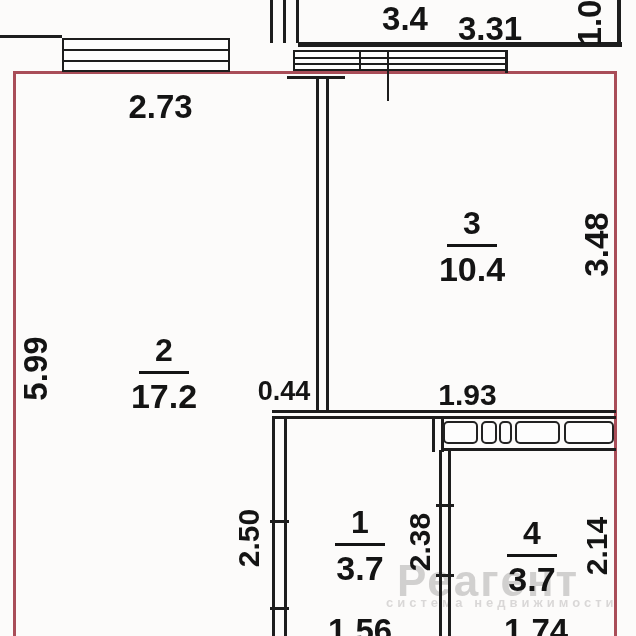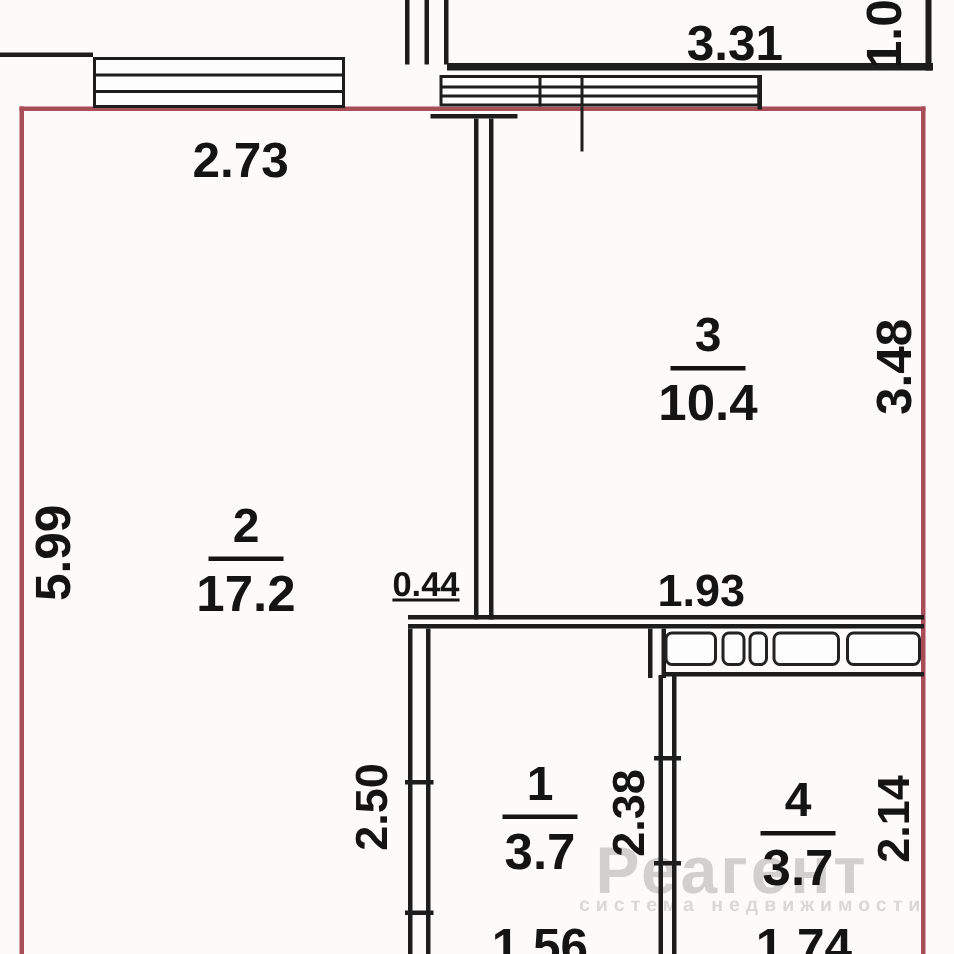--- a/index.html
+++ b/index.html
@@ -6,21 +6,21 @@
   #plan{position:relative;width:636px;height:636px;background:#fcfbfa;overflow:hidden;
         font-family:"Liberation Sans","DejaVu Sans",sans-serif;}
   .abs{position:absolute;}
   .blk{background:#1d1d1d;z-index:4;}
   .red{background:#a94d58;z-index:2;}
   .win{border:2px solid #1d1d1d;background:#fdfdfd;z-index:3;box-sizing:border-box;}
   .winline{position:absolute;left:-1px;right:-1px;height:2px;background:#1d1d1d;}
   .dim{font-weight:bold;color:#141414;text-align:center;white-space:nowrap;z-index:6;
        font-size:30px;line-height:1;}
   .dim.big{font-size:33px;}
-  .dim.small{font-size:23px;text-decoration:underline;}
+  .dim.small{font-size:27px;}
   .rot{transform:rotate(-90deg);transform-origin:center center;}
   .room-label{text-align:center;color:#141414;font-weight:bold;z-index:6;}
   .room-num{display:inline-block;font-size:32px;line-height:1;padding:0 16px 5px;
             border-bottom:3px solid #141414;}
   .room-area{font-size:34px;line-height:1;padding-top:5px;}
   .closet{border:2px solid #222;border-radius:5px;background:#fdfdfd;box-sizing:border-box;z-index:4;}
   .wm-big{font-size:44px;font-weight:bold;color:rgba(60,55,55,0.22);letter-spacing:2px;
           white-space:nowrap;z-index:3;}
   .wm-small{font-size:13px;font-weight:bold;color:rgba(60,55,55,0.18);letter-spacing:4px;
             white-space:nowrap;z-index:3;}
@@ -94,20 +94,21 @@
   </div>
   <div class="abs room-label" style="left:327px;top:506px;width:66px;">
     <span class="room-num">1</span>
     <div class="room-area">3.7</div>
   </div>
   <div class="abs room-label" style="left:500px;top:517px;width:64px;">
     <span class="room-num">4</span>
     <div class="room-area">3.7</div>
   </div>
 
+  <div class="abs dim big" style="left:372px;top:2px;width:66px;">3.4</div>
   <div class="abs dim big" style="left:440px;top:12px;width:100px;">3.31</div>
   <div class="abs dim big rot" style="left:549px;top:6px;width:80px;">1.0</div>
 
   <div class="abs dim big" style="left:113px;top:90px;width:95px;">2.73</div>
   <div class="abs dim big rot" style="left:-5px;top:352px;width:80px;">5.99</div>
   <div class="abs dim big rot" style="left:556px;top:228px;width:80px;">3.48</div>
 
   <div class="abs dim small" style="left:247px;top:378px;width:74px;">0.44</div>
   <div class="abs dim" style="left:430px;top:380px;width:75px;">1.93</div>
 

